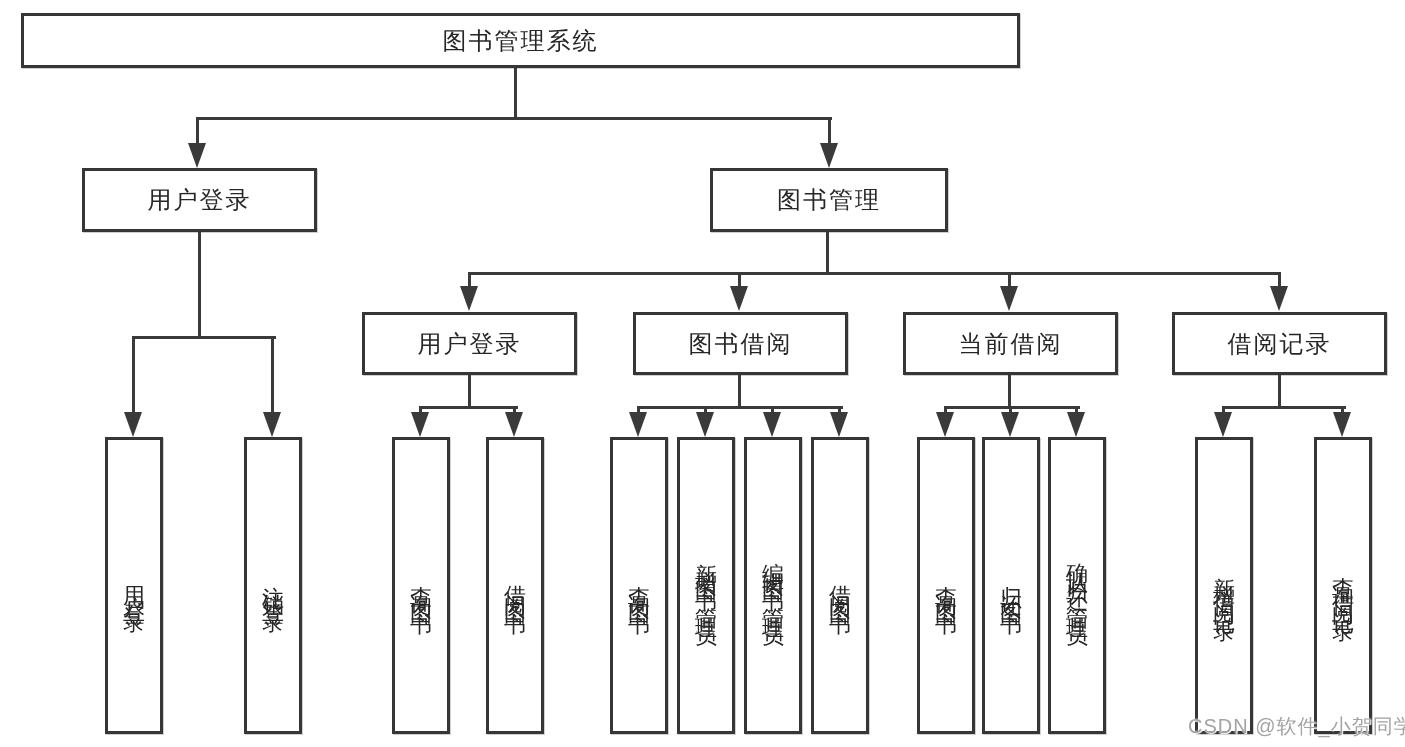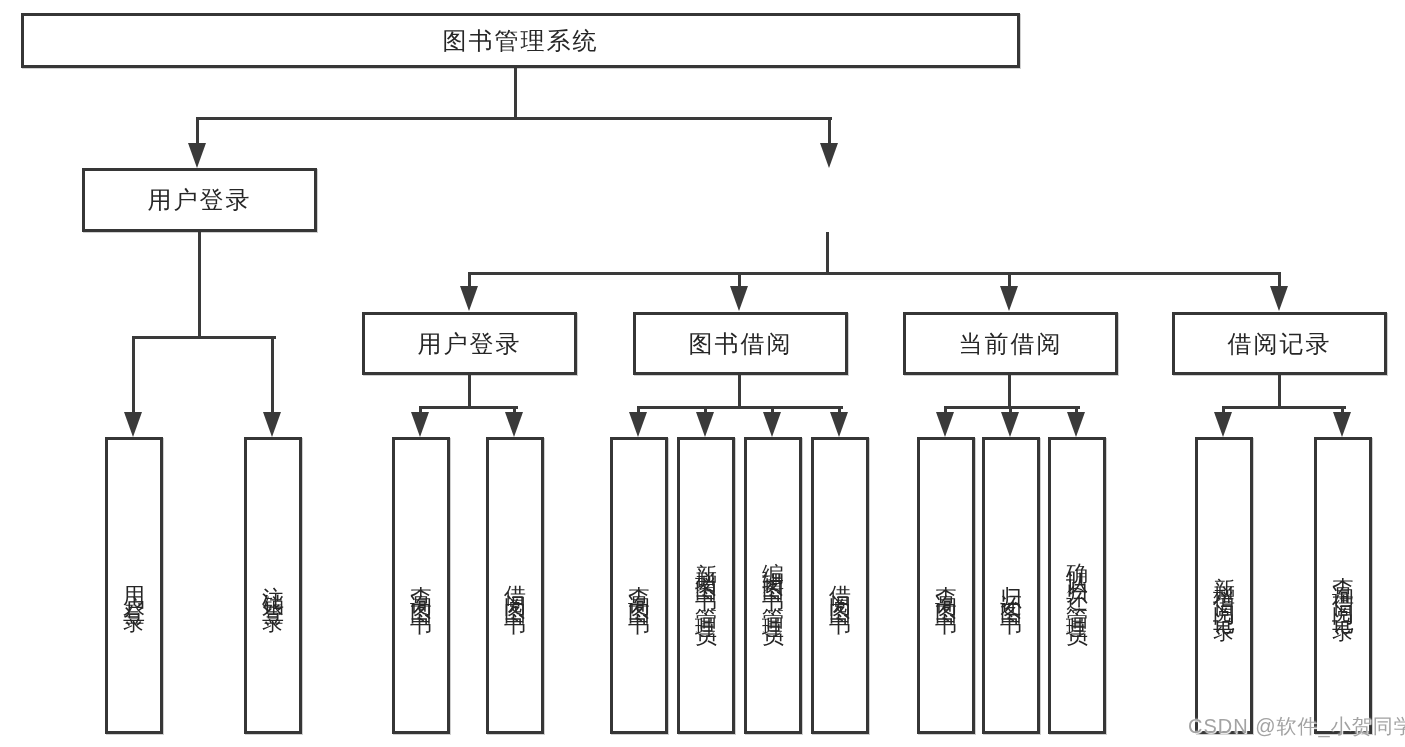--- a/index.html
+++ b/index.html
@@ -39,20 +39,21 @@
   <div class="node h" style="left:21px;top:13px;width:999px;height:55px;">图书管理系统</div>
 
   <div class="vline" style="left:514px;top:68px;height:51px;"></div>
   <div class="hline" style="left:196px;top:117px;width:636px;"></div>
   <div class="vline" style="left:196px;top:117px;height:30px;"></div>
   <div class="arrow" style="left:188px;top:143px;"></div>
   <div class="vline" style="left:828px;top:117px;height:30px;"></div>
   <div class="arrow" style="left:820px;top:143px;"></div>
 
   <div class="node h" style="left:82px;top:168px;width:235px;height:64px;">用户登录</div>
+  <div class="node h" style="left:710px;top:168px;width:238px;height:64px;">图书管理</div>
 
   <div class="vline" style="left:198px;top:232px;height:106px;"></div>
   <div class="hline" style="left:132px;top:336px;width:144px;"></div>
   <div class="vline" style="left:132px;top:336px;height:80px;"></div>
   <div class="arrow" style="left:124px;top:412px;"></div>
   <div class="vline" style="left:271px;top:336px;height:80px;"></div>
   <div class="arrow" style="left:263px;top:412px;"></div>
 
   <div class="vline" style="left:826px;top:232px;height:42px;"></div>
   <div class="hline" style="left:468px;top:272px;width:813px;"></div>

